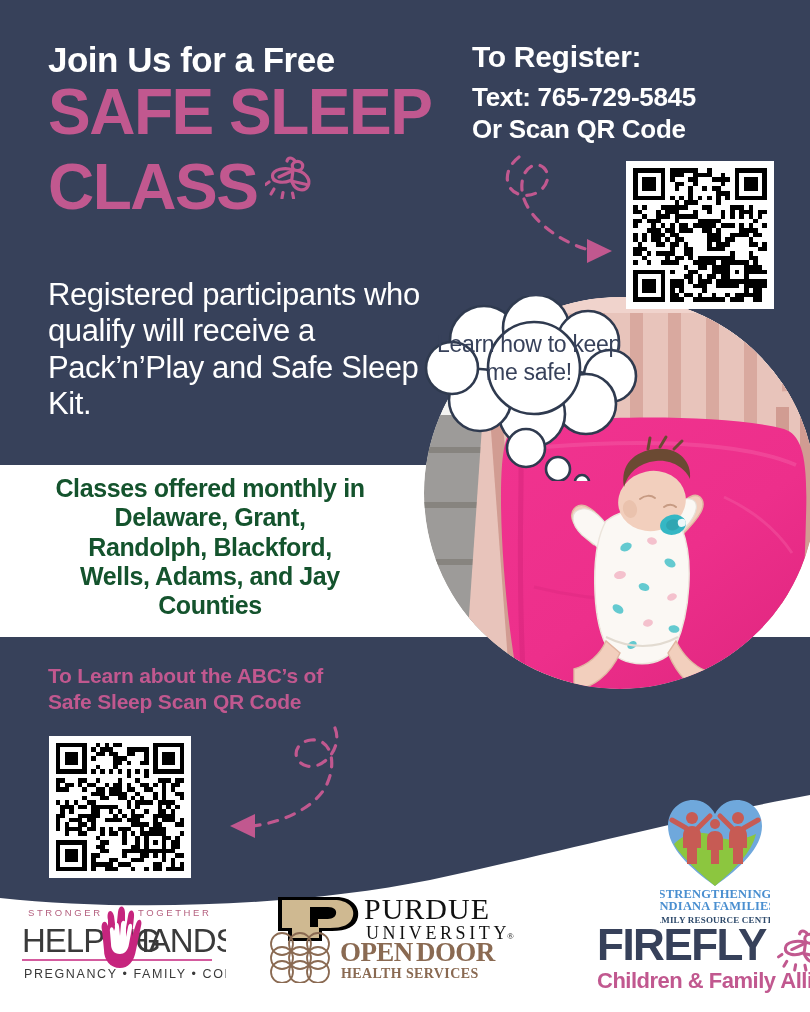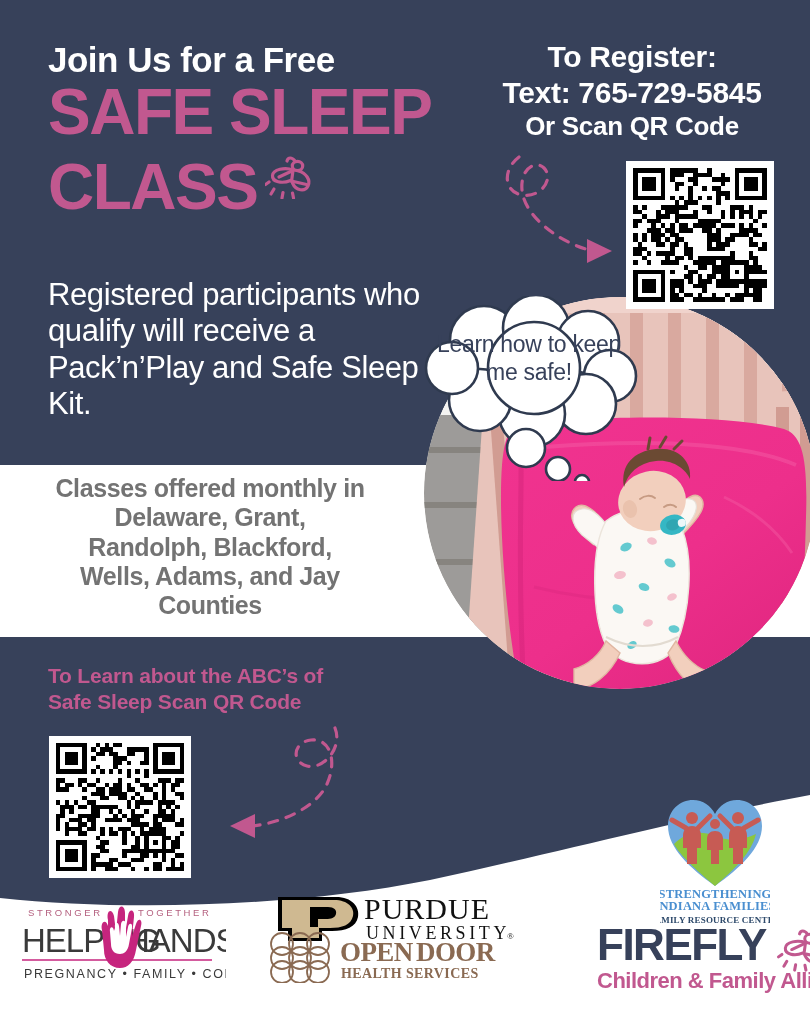--- a/index.html
+++ b/index.html
@@ -42,37 +42,37 @@
   .headline .big {
     font-size:64px; font-weight:bold; color:#C1588F;
     line-height:0.92; letter-spacing:-1.5px; margin-top:6px;
   }
   .class-row { display:flex; align-items:flex-end; }
   .firefly-mark { margin-left:8px; margin-bottom:10px; }
 
   
   .register {
     position:absolute; right:18px; top:40px; width:320px;
-    text-align:center; color:#ffffff; z-index:6;
+    text-align:left; color:#ffffff; z-index:6;
   }
   .register .r-title { font-size:30px; font-weight:bold; letter-spacing:-0.3px; }
-  .register .r-text  { font-size:30px; font-weight:bold; letter-spacing:-0.3px; margin-top:2px; white-space:nowrap;}
+  .register .r-text  { font-size:26px; font-weight:bold; letter-spacing:-0.3px; margin-top:8px; white-space:nowrap;}
   .register .r-scan  { font-size:26px; font-weight:bold; letter-spacing:-0.3px; margin-top:1px; }
 
   
   .lead {
     position:absolute; left:48px; top:277px; width:372px;
     font-size:31px; color:#ffffff; line-height:1.17; z-index:6;
     letter-spacing:-0.4px;
   }
 
   
   .counties {
     position:absolute; left:10px; top:474px; width:400px;
-    text-align:center; color:#737373; z-index:6;
+    text-align:center; color:#14532d; z-index:6;
     font-size:25px; font-weight:bold; line-height:1.17; letter-spacing:-0.4px;
   }
 
   
   .abc {
     position:absolute; left:48px; top:663px; width:400px; z-index:6;
     color:#C1588F; font-size:21px; font-weight:bold; line-height:1.22;
     letter-spacing:-0.2px;
   }
 

